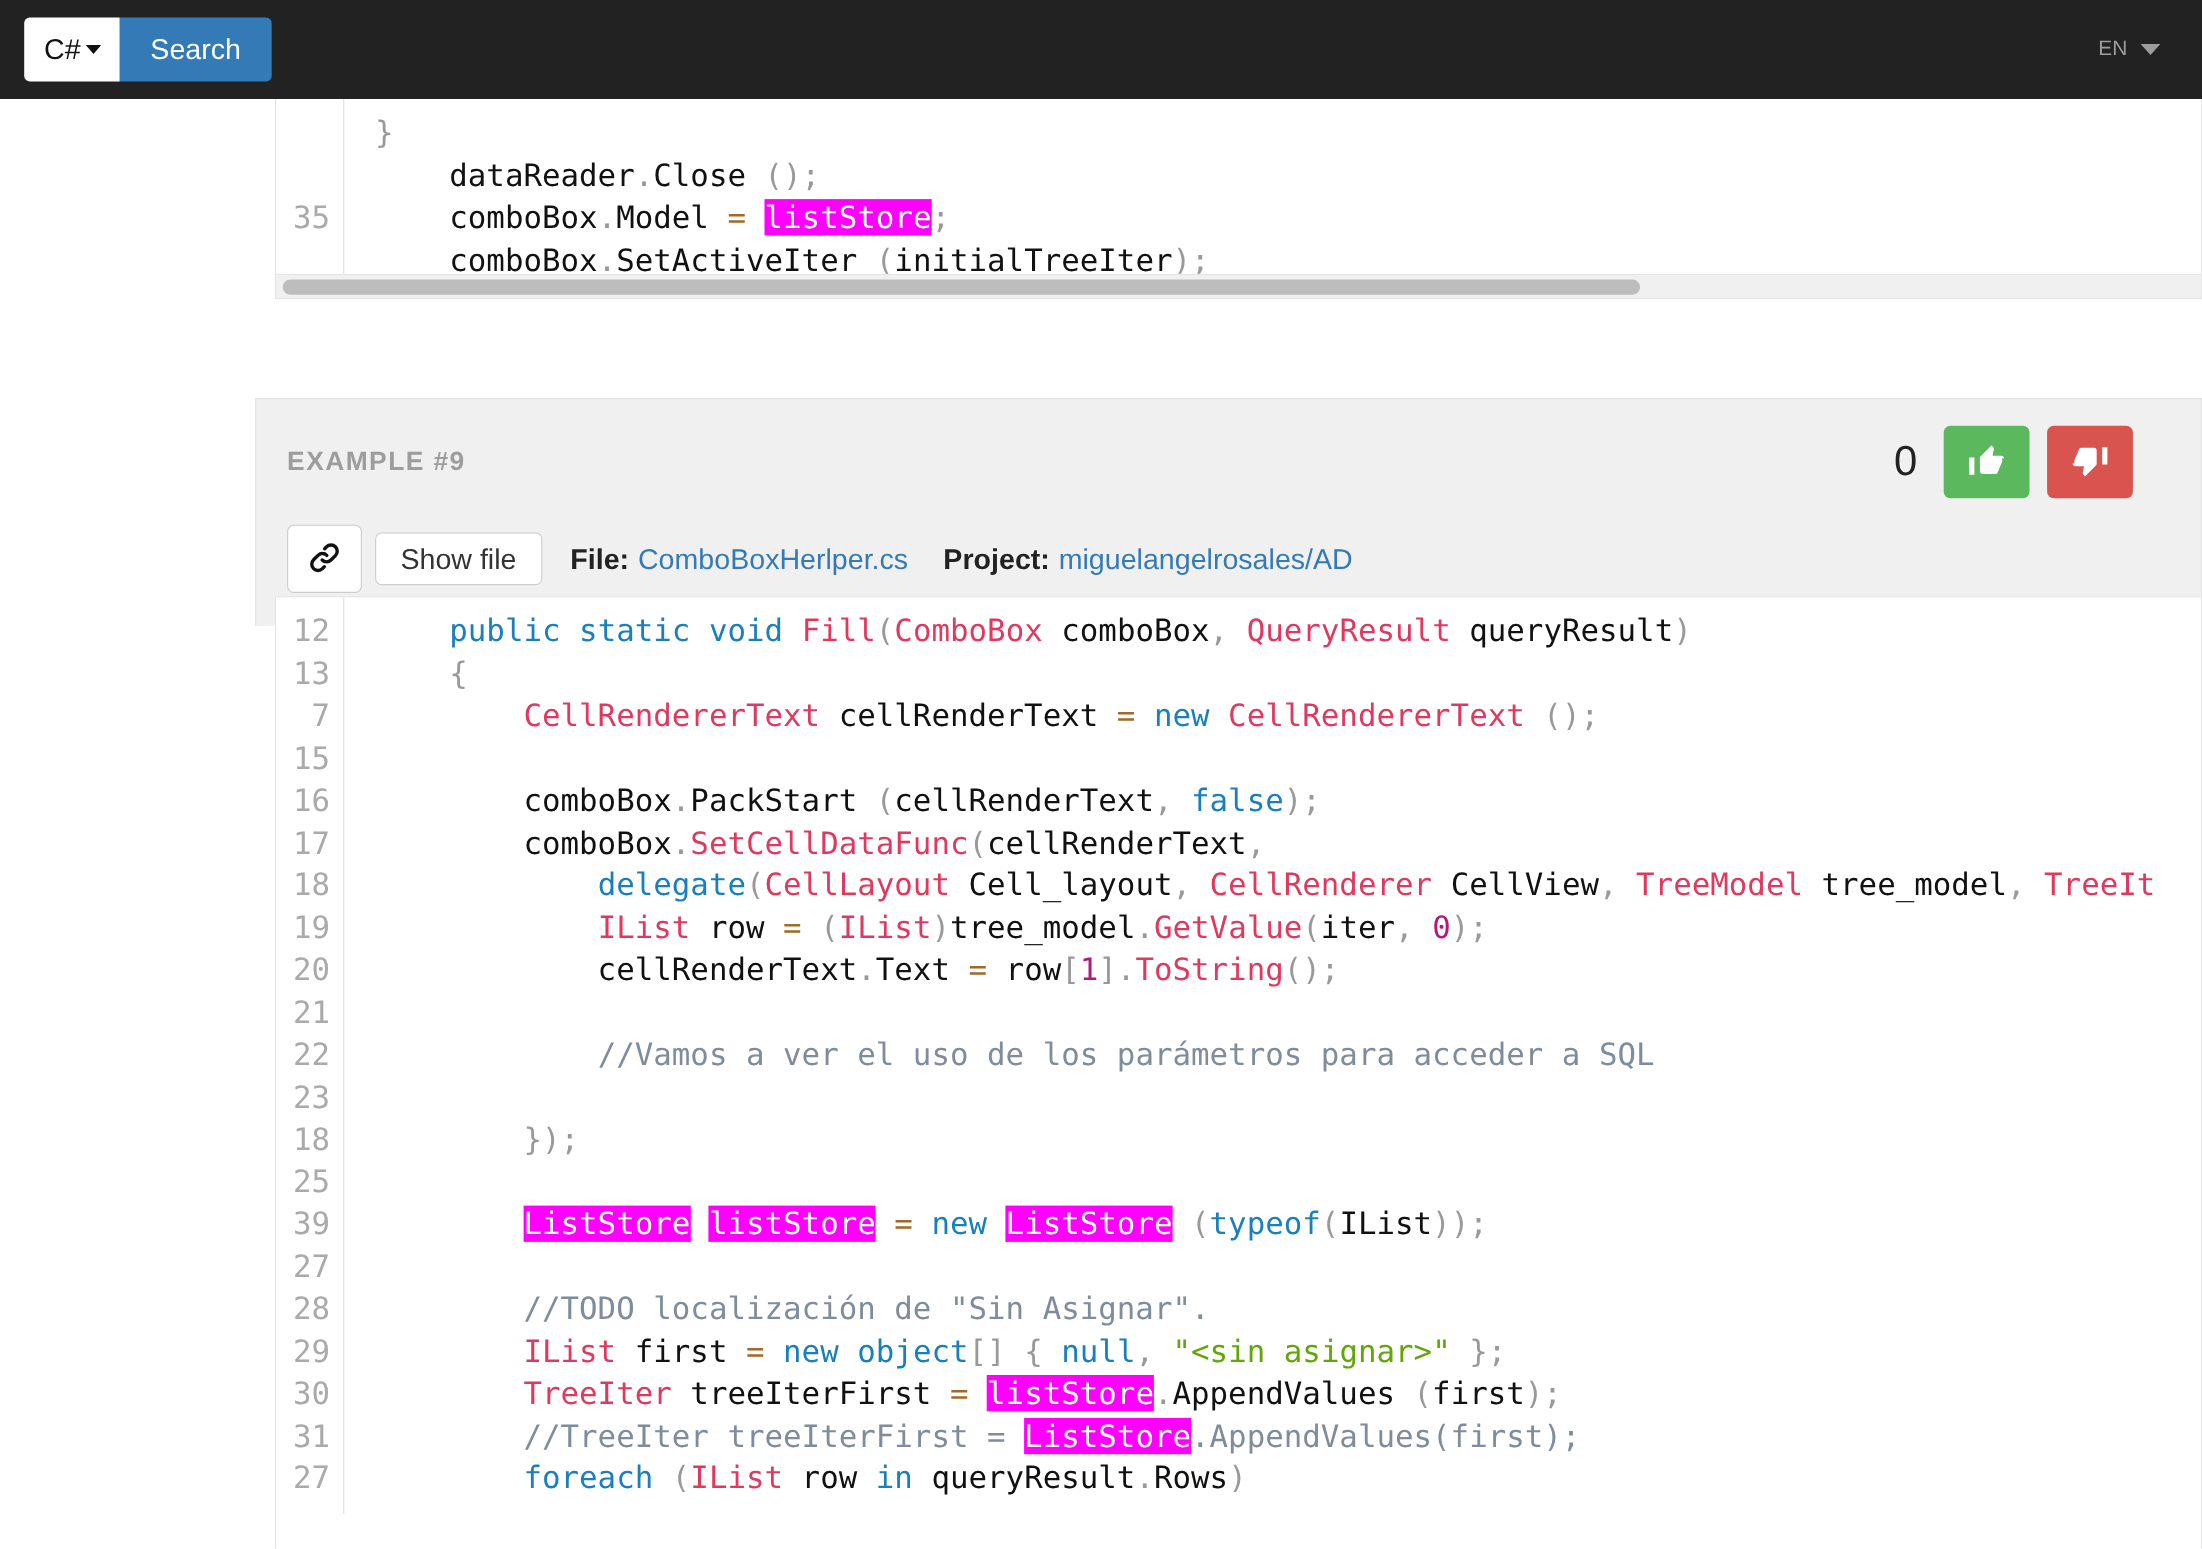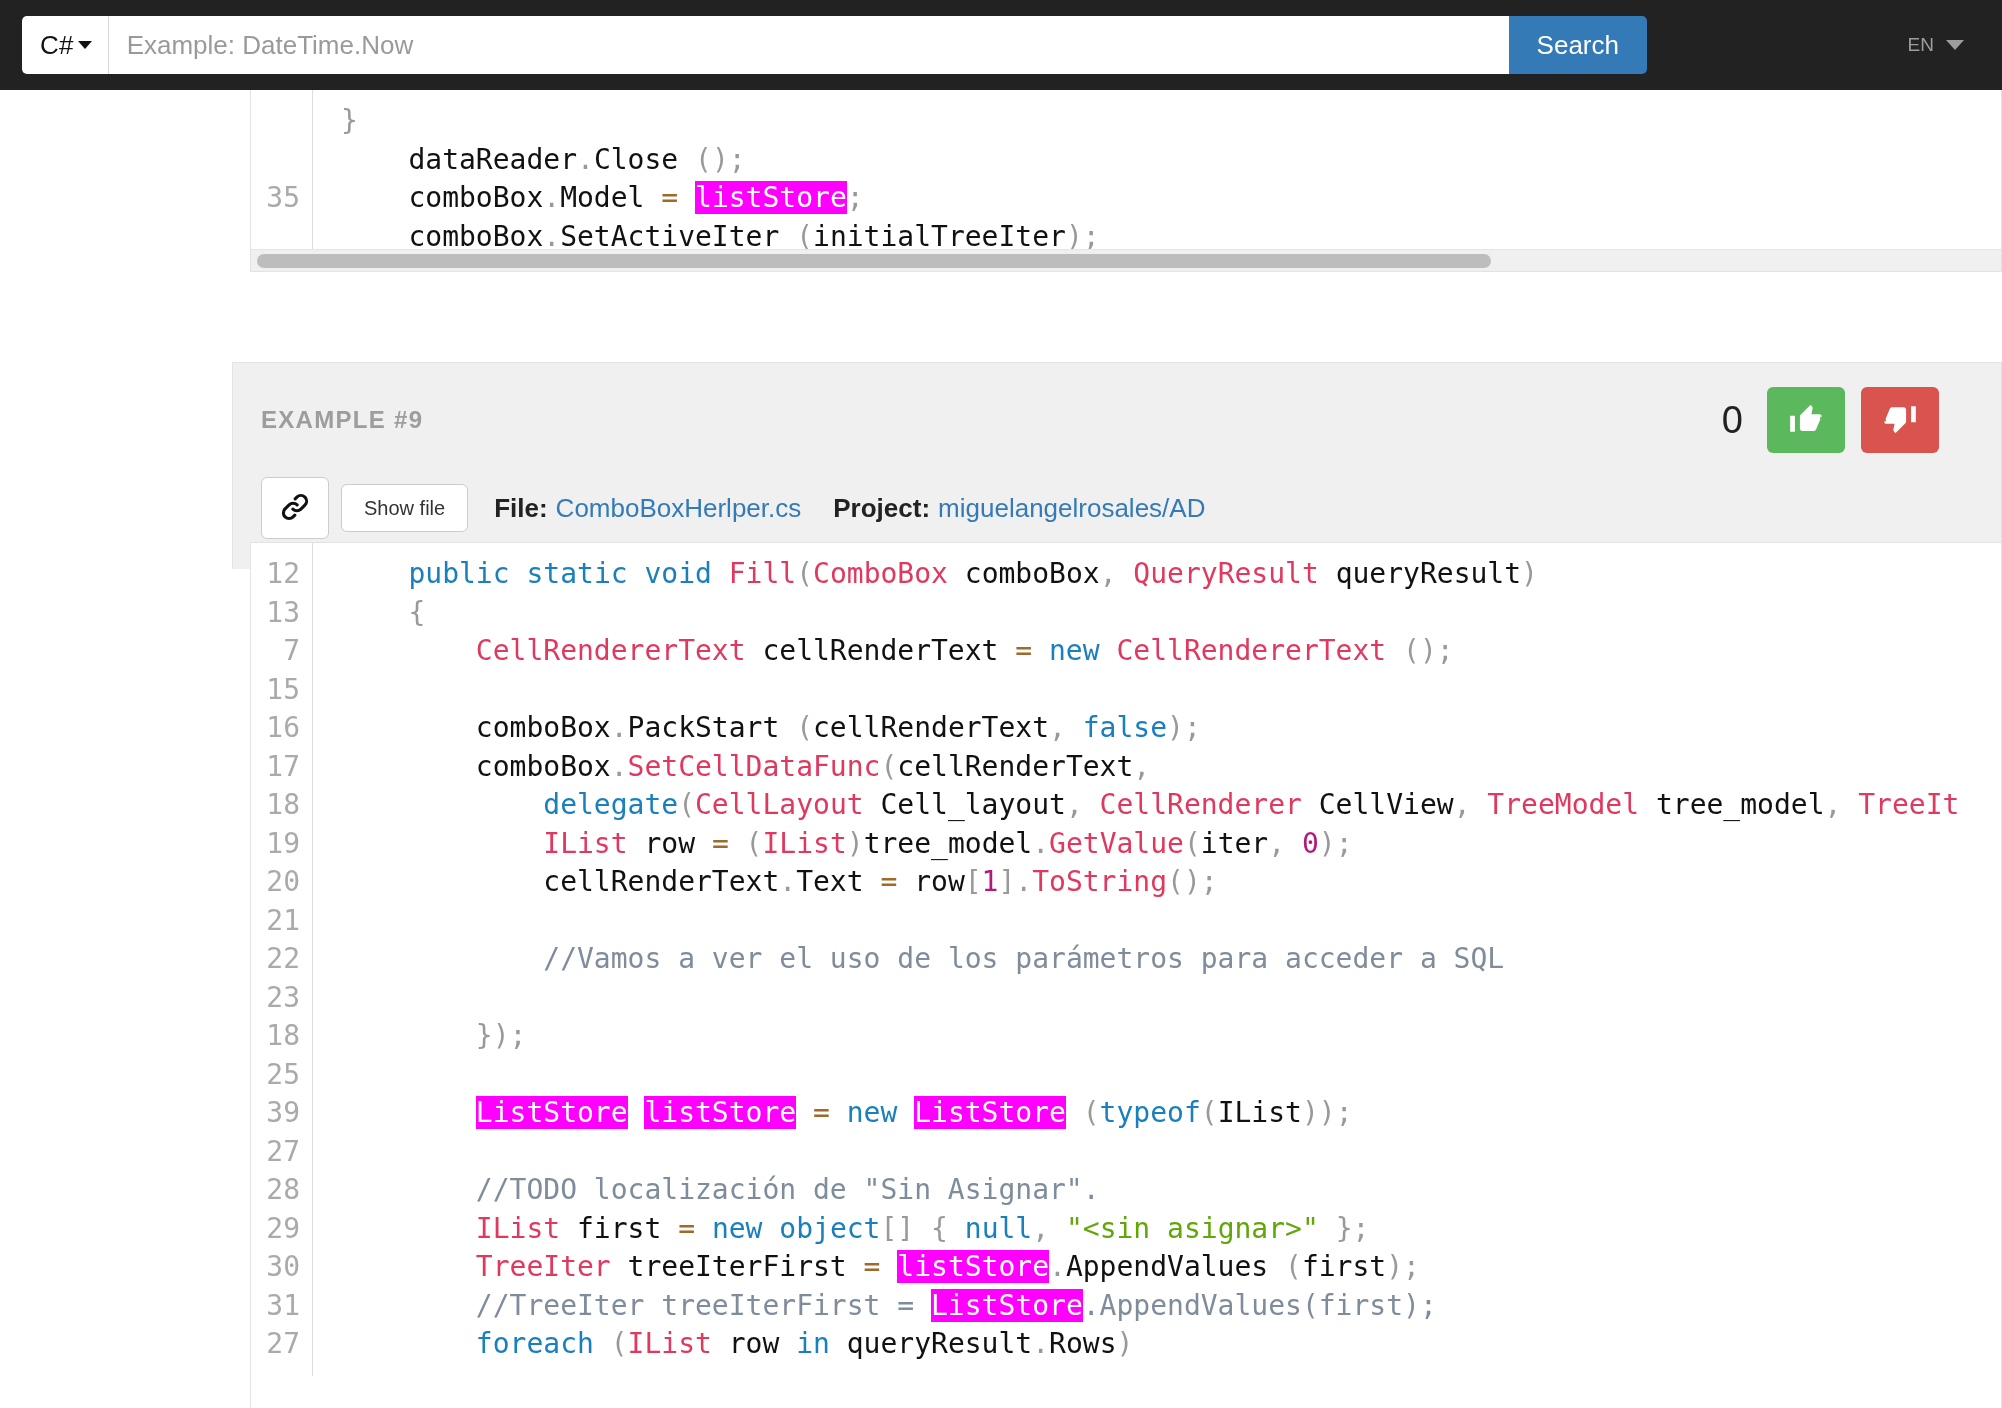--- a/index.html
+++ b/index.html
@@ -218,21 +218,21 @@
     justify-content: center;
     cursor: pointer;
     margin-right: 12px;
   }
   .icon-btn svg { width: 34px; height: 34px; }
   .showfile-btn {
     height: 48px;
     background: #fff;
     border: 1px solid #ccc;
     border-radius: 6px;
-    font-size: 20px;
+    font-size: 26px;
     color: #333;
     padding: 0 22px;
     cursor: pointer;
     font-family: "Liberation Sans", sans-serif;
     margin-right: 26px;
   }
   .meta {
     font-size: 26px;
     color: #222;
     display: flex;
@@ -271,21 +271,20 @@
 </style>
 </head>
 <body>
 
 <div class="navbar">
   <div class="search-group">
     <div class="lang-select">
       <span>C#</span>
       <span class="caret"></span>
     </div>
-    <input class="search-input" type="text" placeholder="Example: DateTime.Now" style="">
     <button class="search-btn">Search</button>
   </div>
   <div class="navbar-right">
     <span>EN</span>
     <span class="caret"></span>
   </div>
 </div>
 
 <div class="page">
 

